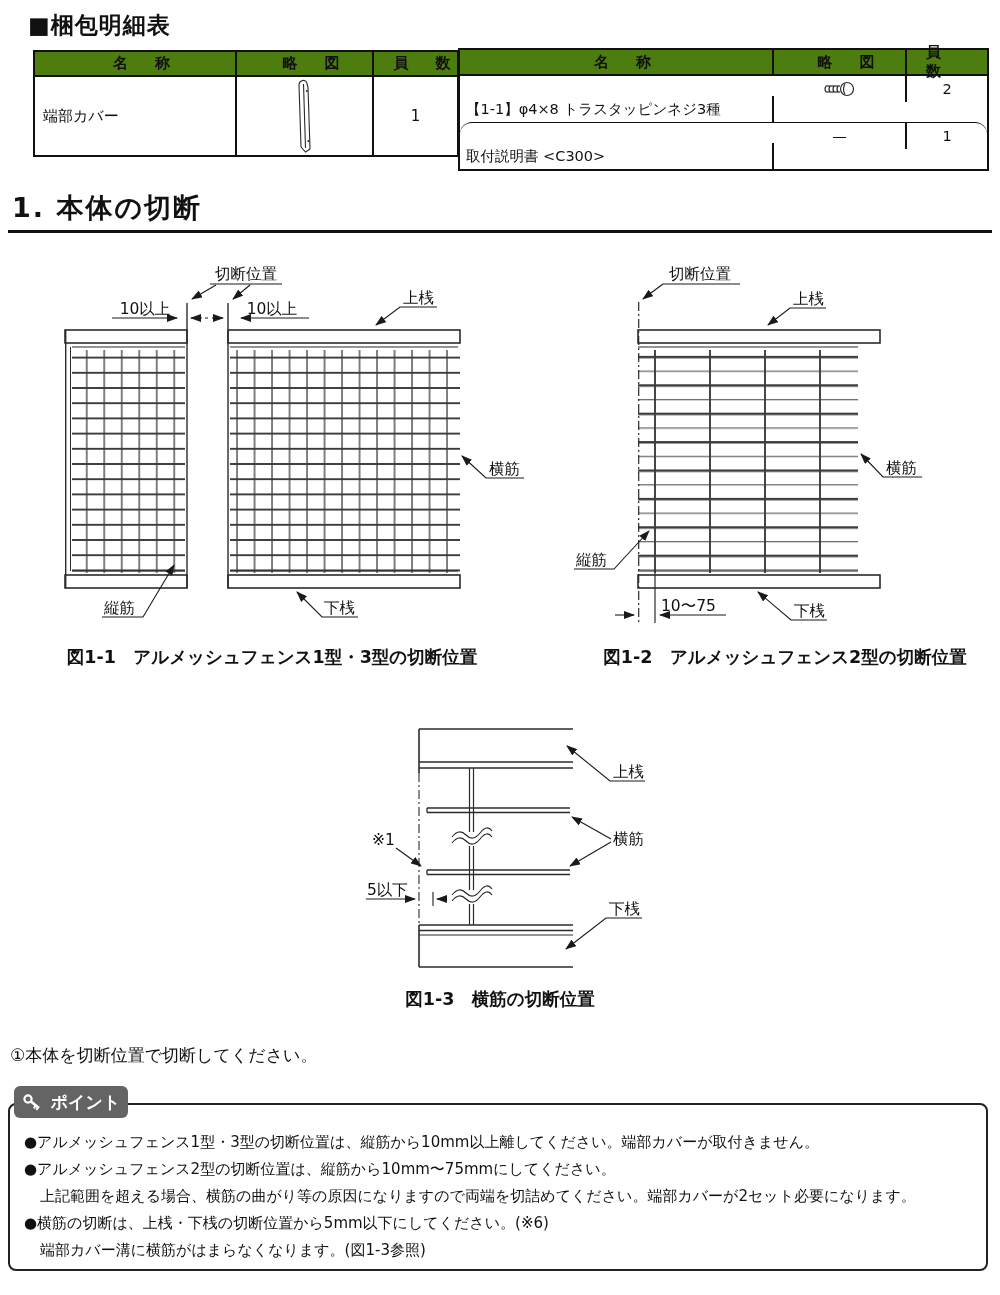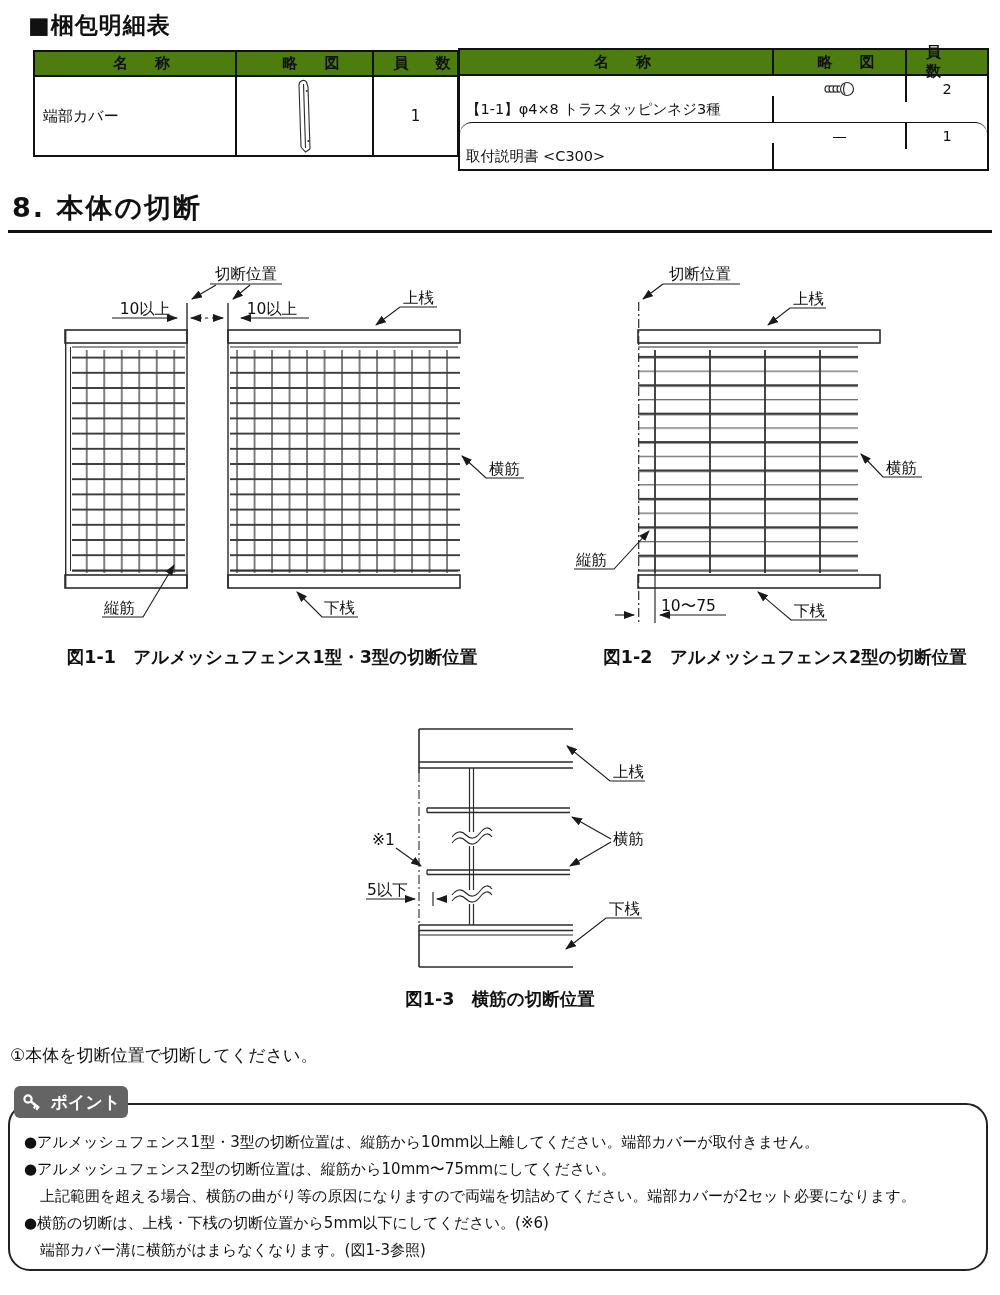--- a/index.html
+++ b/index.html
@@ -25,21 +25,21 @@
   .rtbl{left:458px;top:48px;width:527px;}
   .rtbl .c1{width:314px;} .rtbl .c2{width:133px;} .rtbl .c3{width:80px;}
   .rtbl .hdr .cell{height:24px;} .rtbl .body .cell{height:26px;font-size:14.5px;}
   .rtbl .name-cell{padding-left:6px;margin-top:20px;}
   
   svg text{font-family:"DejaVu Sans","Liberation Sans",sans-serif;fill:#111;font-size:15.5px;}
   svg .cap{font-size:17.5px;font-weight:bold;}
   
   .step-text{left:10px;top:1044px;font-size:17px;}
   .point-box{left:8px;top:1103px;width:980px;height:168px;border:2px solid #222;
-             border-radius:22px;background:#fff;box-sizing:border-box;padding:24px 12px 0 14px;}
+             border-radius:8px;background:#fff;box-sizing:border-box;padding:24px 12px 0 14px;}
   .pline{font-size:15px;line-height:27px;white-space:nowrap;}
   .pline.ind{padding-left:16px;}
   .point-badge{left:14px;top:1086px;width:114px;height:32px;background:#646464;border-radius:6px;
                display:flex;align-items:center;justify-content:center;gap:9px;
                color:#fff;font-size:17px;font-weight:bold;z-index:2;}
 </style>
 </head>
 <body>
 
 <div class="page">
@@ -95,21 +95,21 @@
       </div>
       <div class="cell c3">2</div>
     </div>
     <div class="trow body rowline">
       <div class="cell c1 name-cell">取付説明書 &lt;C300&gt;</div>
       <div class="cell c2">—</div>
       <div class="cell c3">1</div>
     </div>
   </div>
 
-  <div class="abs section-title">8. 本体の切断</div>
+  <div class="abs section-title">1. 本体の切断</div>
   <div class="abs section-rule"></div>
 
   <svg class="abs" style="left:0;top:255px;" width="560" height="415" viewBox="0 0 560 415">
     <defs>
       <marker id="ar1" markerWidth="11" markerHeight="8" refX="10" refY="4" orient="auto" markerUnits="userSpaceOnUse">
         <path d="M0,0 L11,4 L0,8 Z" fill="#1a1a1a"></path>
       </marker>
       <pattern id="g1a" patternUnits="userSpaceOnUse" x="78" y="95" width="17.5" height="15.2">
         <path d="M0,7.6 H17.5" stroke="#3c3c3c" stroke-width="1.9" fill="none"></path>
         <path d="M8.75,0 V15.2" stroke="#3c3c3c" stroke-width="1.3" fill="none"></path>

